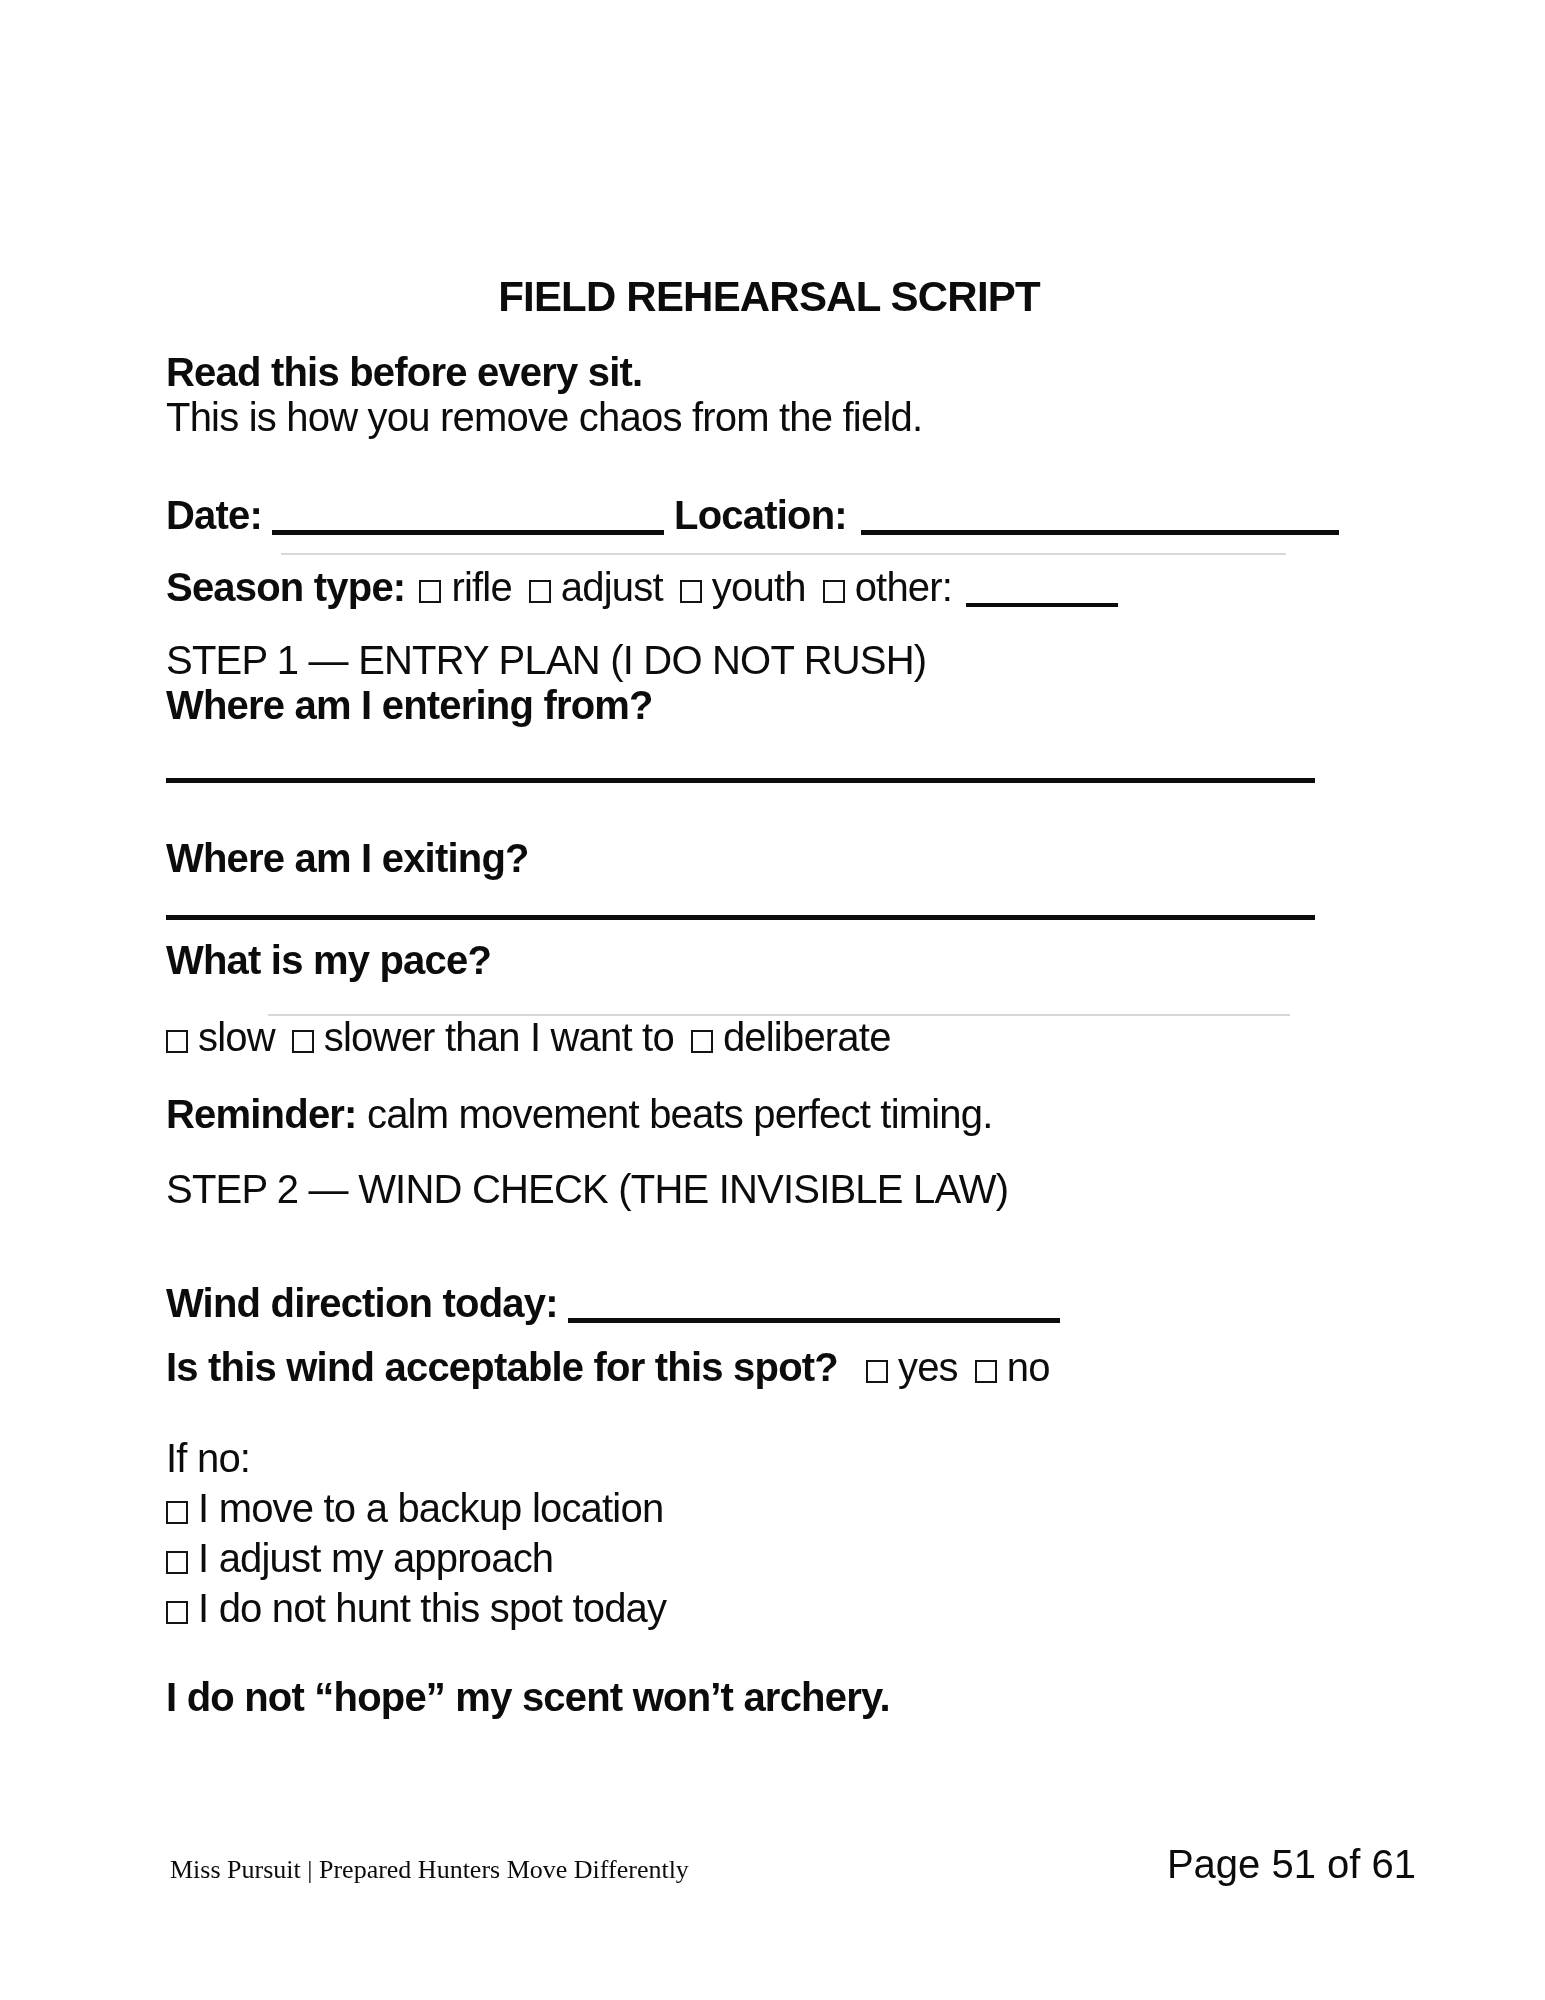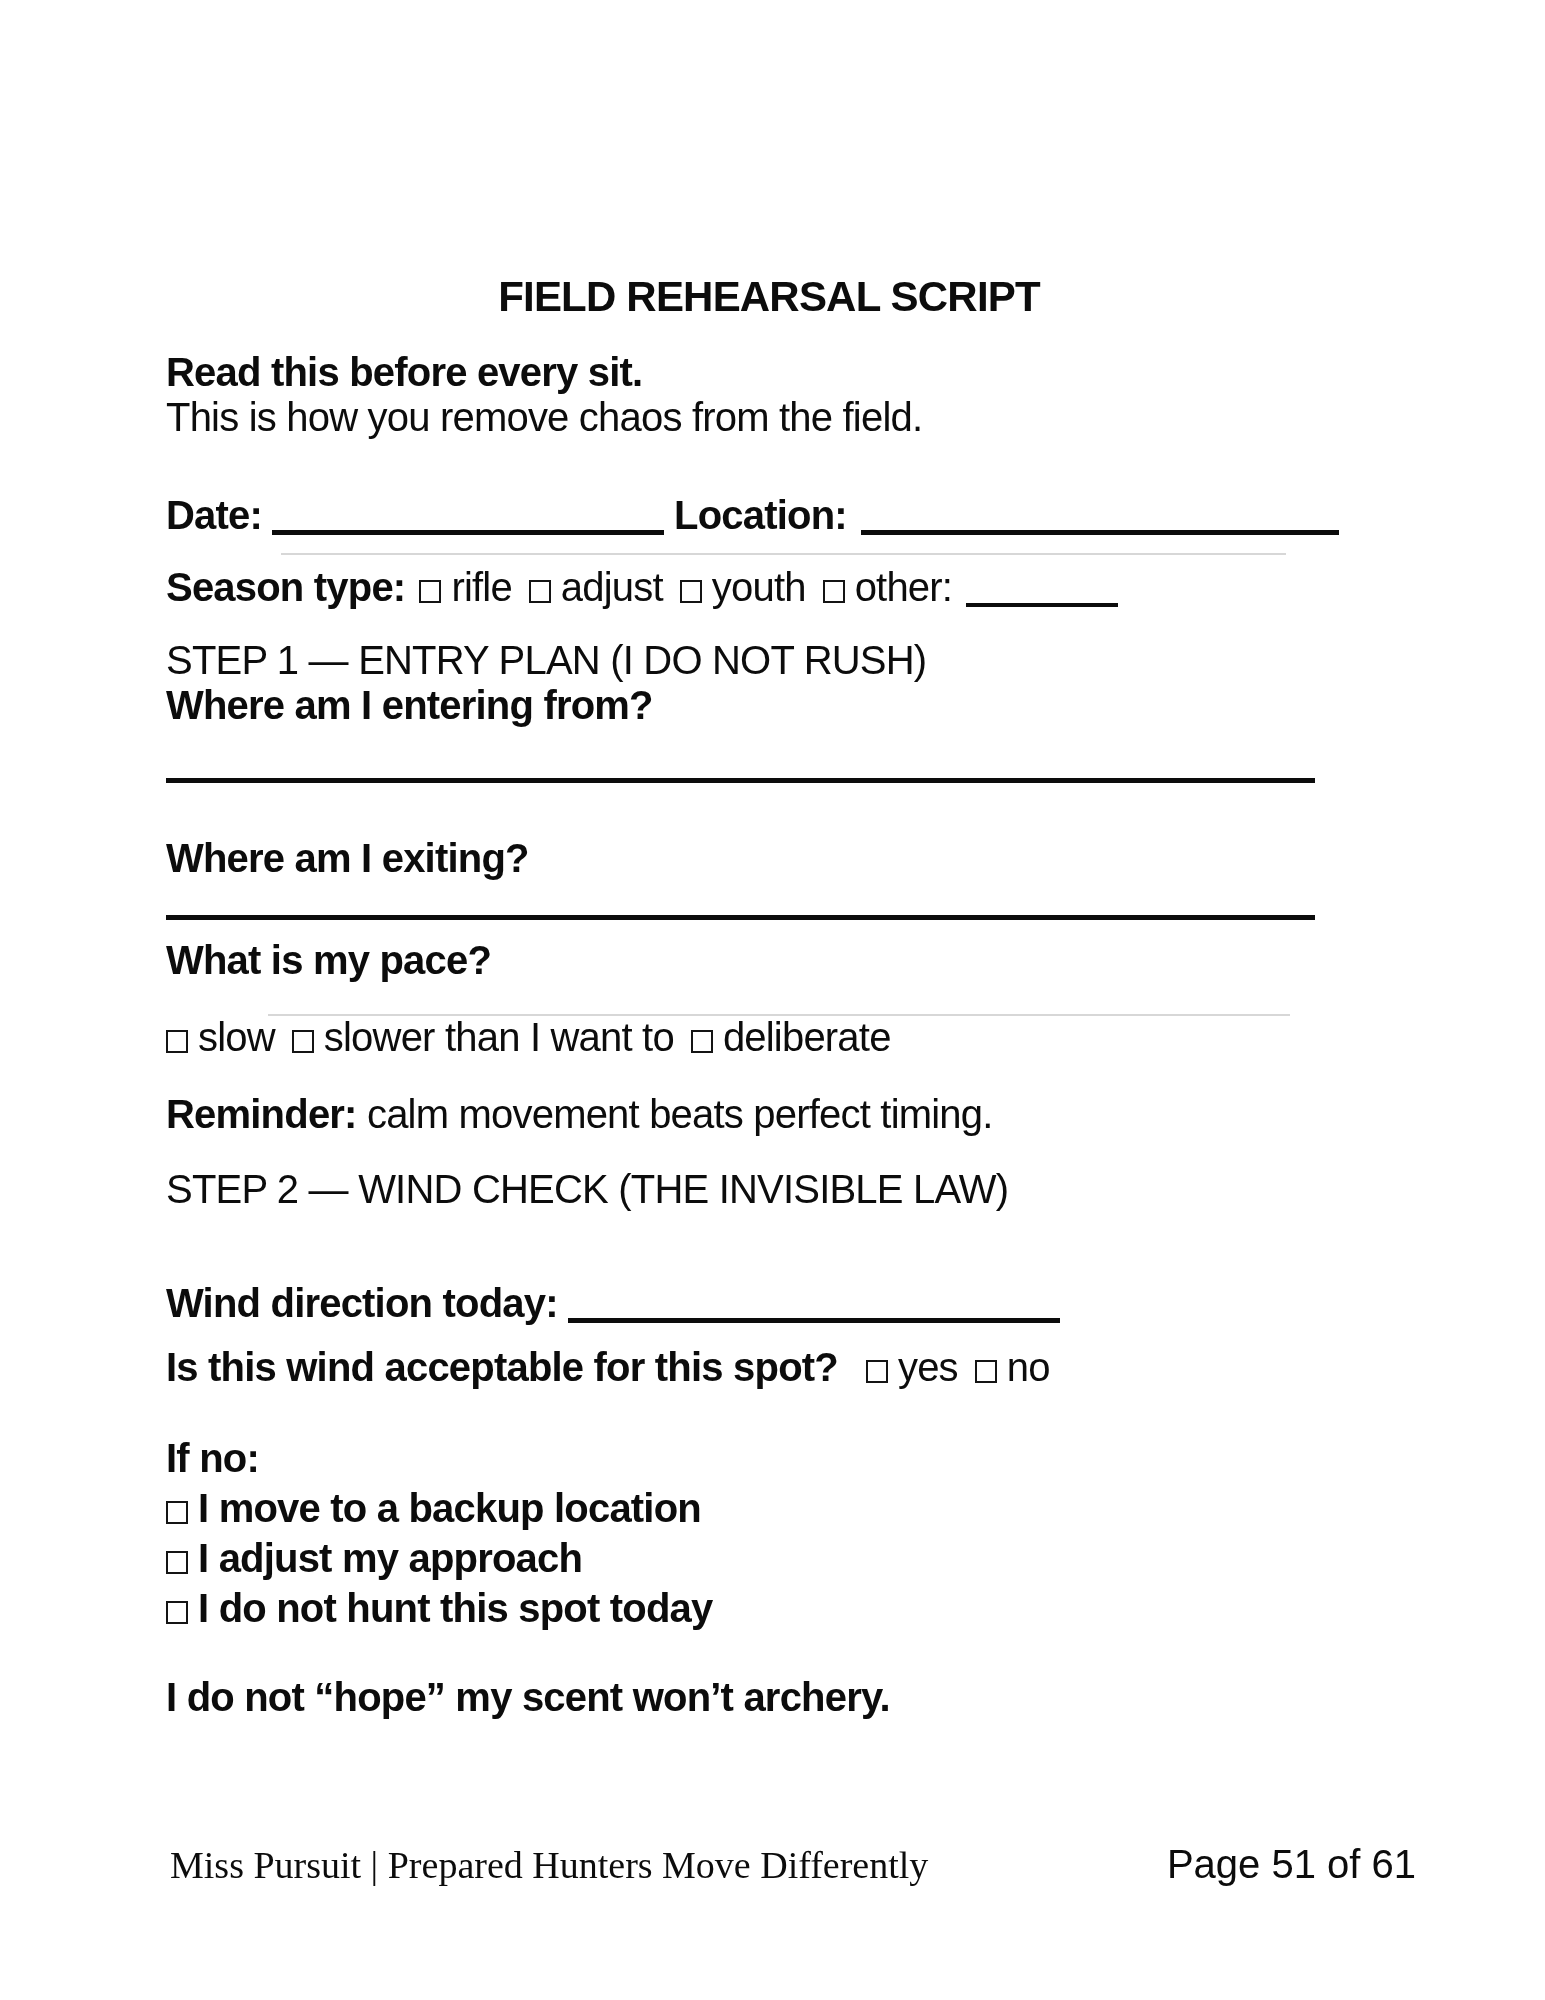--- a/index.html
+++ b/index.html
@@ -40,23 +40,23 @@
   }
   .opt { margin-right:17px;text-align:center; }
   .gap-lg { display:inline-block; width:28px; }
   .ml10 { margin-left:10px; }
   .ml14 { margin-left:14px; }
   .footer {
     position:absolute; left:170px; top:1842px; width:1246px;
     display:flex; justify-content:space-between; align-items:baseline;
     letter-spacing:0;
   }
-  .footer-left  { font-family:"Liberation Serif", serif; font-size:38px; }
+  .footer-left  { font-family:"Liberation Serif", serif; font-size:26px; }
   .footer-right { font-family:"Liberation Sans", sans-serif; font-size:40px; }
-  .lh50 { line-height:50px;font-weight:bold; }
+  .lh50 { line-height:50px; }
 </style>
 </head>
 <body>
 
 <div class="page">
 
   <div class="title">FIELD REHEARSAL SCRIPT</div>
 
   <div class="abs fs b" style="top:348px">Read this before every sit.</div>
   <div class="abs fs" style="top:393px">This is how you remove chaos from the field.</div>

